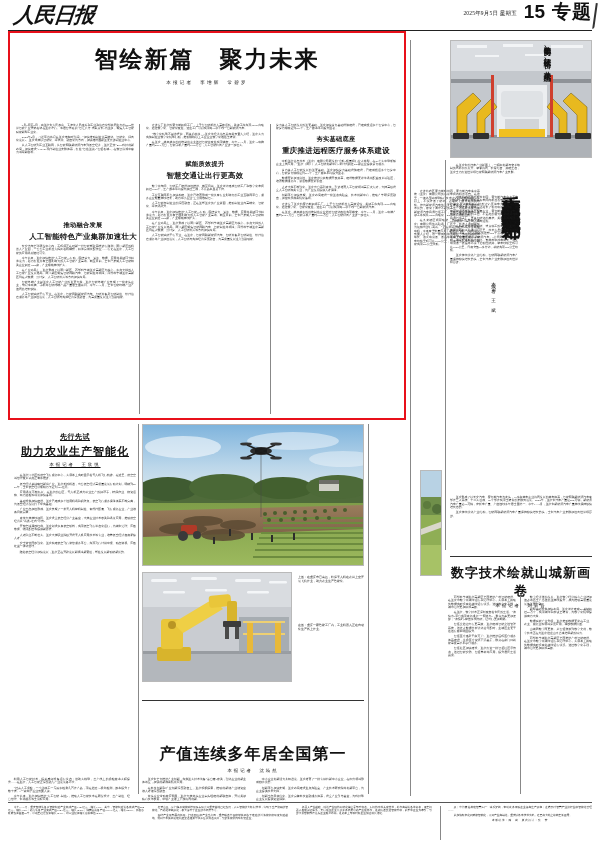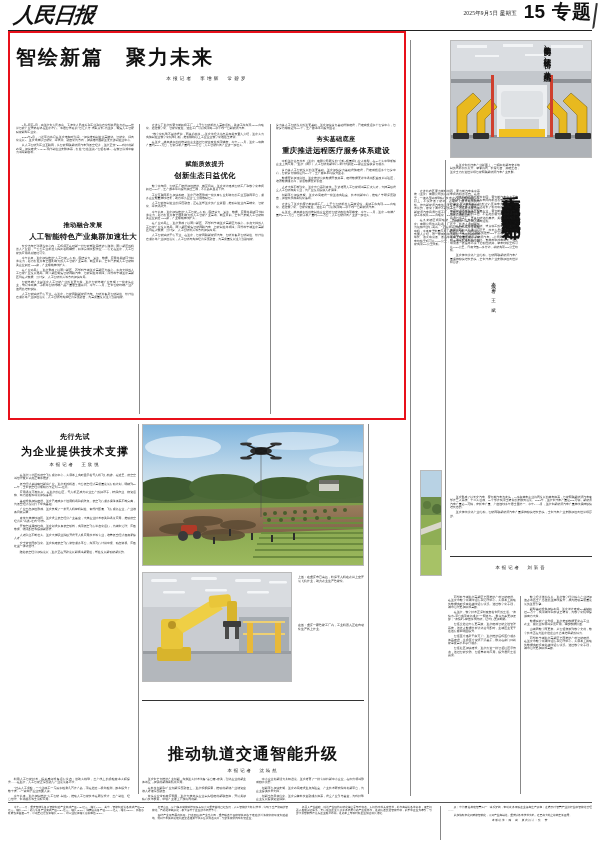--- a/index.html
+++ b/index.html
@@ -26,21 +26,21 @@
   
   .redbox{position:absolute;left:8px;top:31px;width:398px;height:389px;
           border:2.4px solid #e8101a;box-sizing:border-box;pointer-events:none;z-index:5;}
   
   .col-text{font-size:2.9px;line-height:3.45px;text-align:justify;color:#1c1c1c;
             word-break:break-all;letter-spacing:0px;}
   .col-text p{margin:0 0 1.6px 0;text-indent:5.8px;}
   .tiny{font-size:2.7px;line-height:3.2px;}
   
   .kicker{font-size:8.2px;font-weight:bold;text-align:center;letter-spacing:.4px;}
-  .mainhead{font-size:20px;font-weight:bold;letter-spacing:2px;
+  .mainhead{font-size:23px;font-weight:bold;text-align:center;letter-spacing:2px;
             font-family:"Liberation Sans","DejaVu Sans",sans-serif;margin-top:4px;}
   .byline{font-size:4.6px;text-align:center;letter-spacing:2.2px;margin-top:5px;color:#222;}
   .sub-h1{font-size:6.2px;font-weight:bold;text-align:center;letter-spacing:.3px;}
   .sub-h2{font-size:7.4px;font-weight:bold;text-align:center;letter-spacing:.3px;margin-top:2px;}
   .sec-k{font-size:7px;font-weight:bold;text-align:center;letter-spacing:.5px;}
   .sec-h{font-size:12.5px;font-weight:bold;text-align:center;letter-spacing:1px;
          font-family:"Liberation Sans","DejaVu Sans",sans-serif;margin-top:2px;}
   .sec-b{font-size:4.4px;text-align:center;letter-spacing:2px;margin-top:3px;}
   
   .photo{position:absolute;overflow:hidden;border:.5px solid #b9b9b9;box-sizing:border-box;}
@@ -93,21 +93,21 @@
   <p>人工智能赋能千行百业。在重庆，智能网联新能源汽车、智能装备及智能制造、软件信息服务等产业加速发展，人工智能与实体经济深度融合，为高质量发展注入强劲动能。</p>
 </div>
 
 <div class="col-text" style="position:absolute;left:146px;top:124px;width:118px;height:48px;">
   <p>走进位于重庆的赛力斯超级工厂，上千台智能机器人高效运转，关键工序实现100%自动化。通过数字化、智能化改造，这座工厂可以实现每30秒下线一台新能源汽车。</p>
   <p>“数字化转型不是选择题，而是必答题。”重庆市经济信息委相关负责人介绍，重庆大力实施制造业数字化转型行动，推动规模以上工业企业数字化改造全覆盖。</p>
   <p>在重庆，越来越多的传统制造企业通过智能化改造实现蝶变。今年1—7月，重庆AI电脑产量约895.7万台，智能手机产量约5100万台，人工智能特色产业进一步壮大。</p>
 </div>
 <div style="position:absolute;left:146px;top:160px;width:118px;">
   <div class="sub-h1">赋能质效提升</div>
-  <div class="sub-h2">创新生态日益优化</div>
+  <div class="sub-h2">智慧交通让出行更高效</div>
 </div>
 <div class="col-text" style="position:absolute;left:146px;top:185px;width:118px;height:230px;">
   <p>数字化车间、智能工厂建设加速推进。截至目前，重庆累计建成智能工厂和数字化车间超过1000个，生产效率平均提升超过三成，不良品率显著下降。</p>
   <p>工业互联网平台加快构建。重庆已培育形成一批具有行业影响力的工业互联网平台，服务企业数量持续增长，助力中小企业“上云用数赋智”。</p>
   <p>人工智能与制造业的深度融合，正在重塑重庆的产业版图，推动制造业向高端化、智能化、绿色化跃升。</p>
   <p>今年以来，重庆加快推进“人工智能+”行动，围绕算力、算法、数据、应用等关键环节精准发力，着力打造具有全国影响力的人工智能产业高地。截至目前，全市已集聚人工智能相关企业超过1000家，产业规模持续扩大。</p>
   <p>在产业布局上，重庆形成了以两江新区、西部科学城重庆高新区为核心，多点支撑的人工智能产业发展格局。两江新区聚焦智能网联汽车、智能制造等领域；西部科学城重庆高新区则在大数据、云计算、人工智能芯片等方向加快布局。</p>
   <p>人工智能赋能千行百业。在重庆，智能网联新能源汽车、智能装备及智能制造、软件信息服务等产业加速发展，人工智能与实体经济深度融合，为高质量发展注入强劲动能。</p>
 </div>
 
@@ -121,23 +121,23 @@
 <div class="col-text" style="position:absolute;left:276px;top:160px;width:120px;height:255px;">
   <p>中船重庆信息技术（重庆）有限公司研发的“启航”轻量级行业大模型，在27个大中型船舶企业上线应用，“重庆（两江）人工智能创新中心”累计为超过500家企业提供算力服务。</p>
   <p>算力是人工智能发展的重要基础。重庆加快算力基础设施建设，已建成投运多个智算中心，智能算力规模达到211个，生产效率平均提升显著。</p>
   <p>数据要素加速流通。重庆推进公共数据开放共享，建设数据要素市场化配置改革试验区，培育数据服务商，激活数据要素价值。</p>
   <p>人才支撑不断强化。重庆出台系列政策，引进培育人工智能领域高层次人才，支持高校设立人工智能相关专业，为产业发展提供人才保障。</p>
   <p>创新平台加快集聚。重庆布局建设一批重点实验室、技术创新中心，推动产学研深度融合，加速科技成果转化落地。</p>
   <p>走进位于重庆的赛力斯超级工厂，上千台智能机器人高效运转，关键工序实现100%自动化。通过数字化、智能化改造，这座工厂可以实现每30秒下线一台新能源汽车。</p>
   <p>在重庆，越来越多的传统制造企业通过智能化改造实现蝶变。今年1—7月，重庆AI电脑产量约895.7万台，智能手机产量约5100万台，人工智能特色产业进一步壮大。</p>
 </div>
 
-<div style="position:absolute;left:14px;top:432px;width:122px;">
+<div style="position:absolute;left:14px;top:432px;width:122px;text-decoration:underline;">
   <div class="sec-k">先行先试</div>
-  <div class="sec-h" style="font-size:11px;">为企业提供技术支撑</div>
+  <div class="sec-h" style="font-size:11px;">助力农业生产智能化</div>
   <div class="sec-b">本报记者　王欣悦</div>
 </div>
 <div class="col-text" style="position:absolute;left:14px;top:474px;width:122px;height:260px;">
   <p>在重庆江北区的低空飞行服务中心，大屏幕上实时显示着无人机飞行轨迹。在这里，低空空域管理改革试点正有序推进。</p>
   <p>低空经济是战略性新兴产业。重庆抢抓机遇，出台低空经济高质量发展行动计划，明确到2027年，全市低空经济规模力争达到300亿元。</p>
   <p>应用场景不断拓展。在重庆的山区，无人机正成为农业生产的好帮手，植保作业、物资运输、电力巡检等场景加快落地。</p>
   <p>基础设施加快建设。重庆已建成多个通用机场和起降点，低空飞行服务保障体系不断完善，为低空经济发展打下坚实基础。</p>
   <p>产业生态加速形成。重庆集聚了一批无人机整机制造、零部件配套、飞行服务企业，产业链条日益完整。</p>
   <p>政策支持持续加码。重庆设立低空经济产业基金，支持企业技术攻关和场景应用，推动低空经济从“试点”走向“示范”。</p>
   <p>开放空域释放红利。重庆划设多条低空航线，实现低空飞行常态化运行，为城市治理、应急救援、物流配送等提供新选择。</p>
@@ -273,21 +273,21 @@
 
 <div class="cap" style="position:absolute;left:298px;top:576px;width:66px;">
   <div>上图：在重庆市巴南区，植保无人机在农田上空开展飞防作业，助力农业生产智能化。</div>
 </div>
 <div class="cap" style="position:absolute;left:298px;top:624px;width:66px;">
   <div>左图：重庆一家智能工厂内，工业机器人正在自动化生产线上作业。</div>
 </div>
 
 <div class="hrule" style="left:142px;top:700px;width:222px;height:1px;background:#333;"></div>
 <div style="position:absolute;left:142px;top:742px;width:222px;">
-  <div class="sec-h" style="font-size:16px;">推动轨道交通智能升级</div>
+  <div class="sec-h" style="font-size:16px;">产值连续多年居全国第一</div>
   <div class="sec-b">本报记者　沈靖然</div>
 </div>
 <div class="col-text" style="position:absolute;left:8px;top:778px;width:122px;height:44px;">
   <p>利用人工智能技术，提前感知设备运行状态；借助大模型，生产线上的质检效率大幅提升……在重庆，人工智能正深度融入产业发展各环节。</p>
   <p>“过去人工质检，一个熟练工一天最多检测几百件产品，现在通过AI视觉检测，效率提升了数十倍。”一家电子企业负责人说。</p>
   <p>今年以来，重庆加快推进“人工智能+制造”，推动人工智能技术在研发设计、生产制造、经营管理、市场服务等全流程应用。</p>
 </div>
 <div class="col-text" style="position:absolute;left:142px;top:778px;width:104px;height:44px;">
   <p>重庆市全力推进产业创新，实施重大技术装备“首台套”攻关，强化企业创新主体地位，加快创新成果转化应用。</p>
   <p>在科技创新和产业创新深度融合上，重庆积极探索，推动创新链产业链资金链人才链深度融合。</p>
@@ -372,20 +372,21 @@
     <rect y="44" width="22" height="34" fill="#8fae55"></rect>
     <rect y="74" width="22" height="32" fill="#a7c266"></rect>
     <path d="M0 58 L22 50 L22 56 L0 64 Z" fill="#d9d7cc"></path>
     <circle cx="6" cy="34" r="4" fill="#5c7b3d"></circle>
       <circle cx="16" cy="38" r="5" fill="#53713a"></circle>
   </svg>
 </div>
 
 <div class="hrule" style="left:450px;top:556px;width:142px;height:1px;background:#333;"></div>
 <div style="position:absolute;left:448px;top:562px;width:146px;">
+  <div class="sec-h" style="font-size:13px;">数字技术绘就山城新画卷</div>
   <div class="sec-b">本报记者　刘新吾</div>
 </div>
 <div class="col-text" style="position:absolute;left:448px;top:596px;width:68px;height:198px;">
   <p>西部科学城重庆高新区全面推进产村智能建设。在重庆市数字化城市运行和治理中心，大屏幕上跳动的数据实时反映着城市运行状况。通过数字化手段，城市治理更加精准高效。</p>
   <p>在重庆，数字技术正深刻改变着市民的生活。“渝快办”平台实现政务服务“一网通办”，群众办事更加便捷；“渝快码”整合多项功能，让出行更加顺畅。</p>
   <p>智慧交通让出行更高效。重庆建成智能交通管理系统，通过大数据分析优化信号配时，主城区主要干道通行效率明显提升。</p>
   <p>智慧医疗惠及千家万户。重庆推进远程医疗服务体系建设，优质医疗资源下沉基层，群众在家门口就能享受高水平诊疗服务。</p>
   <p>智慧社区加快建设。重庆打造一批智慧社区示范点，通过智能安防、智慧养老等应用，提升居民生活品质。</p>
 </div>
 <div class="col-text" style="position:absolute;left:524px;top:596px;width:68px;height:198px;">

